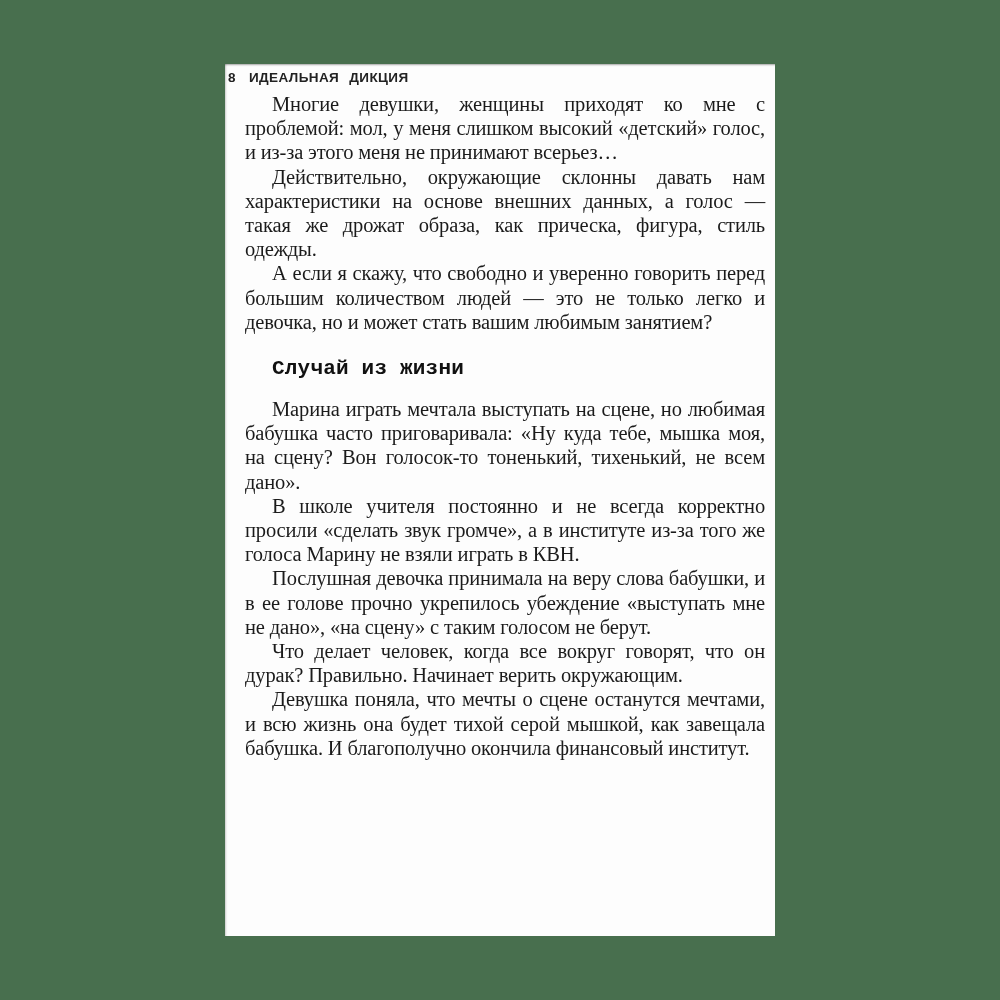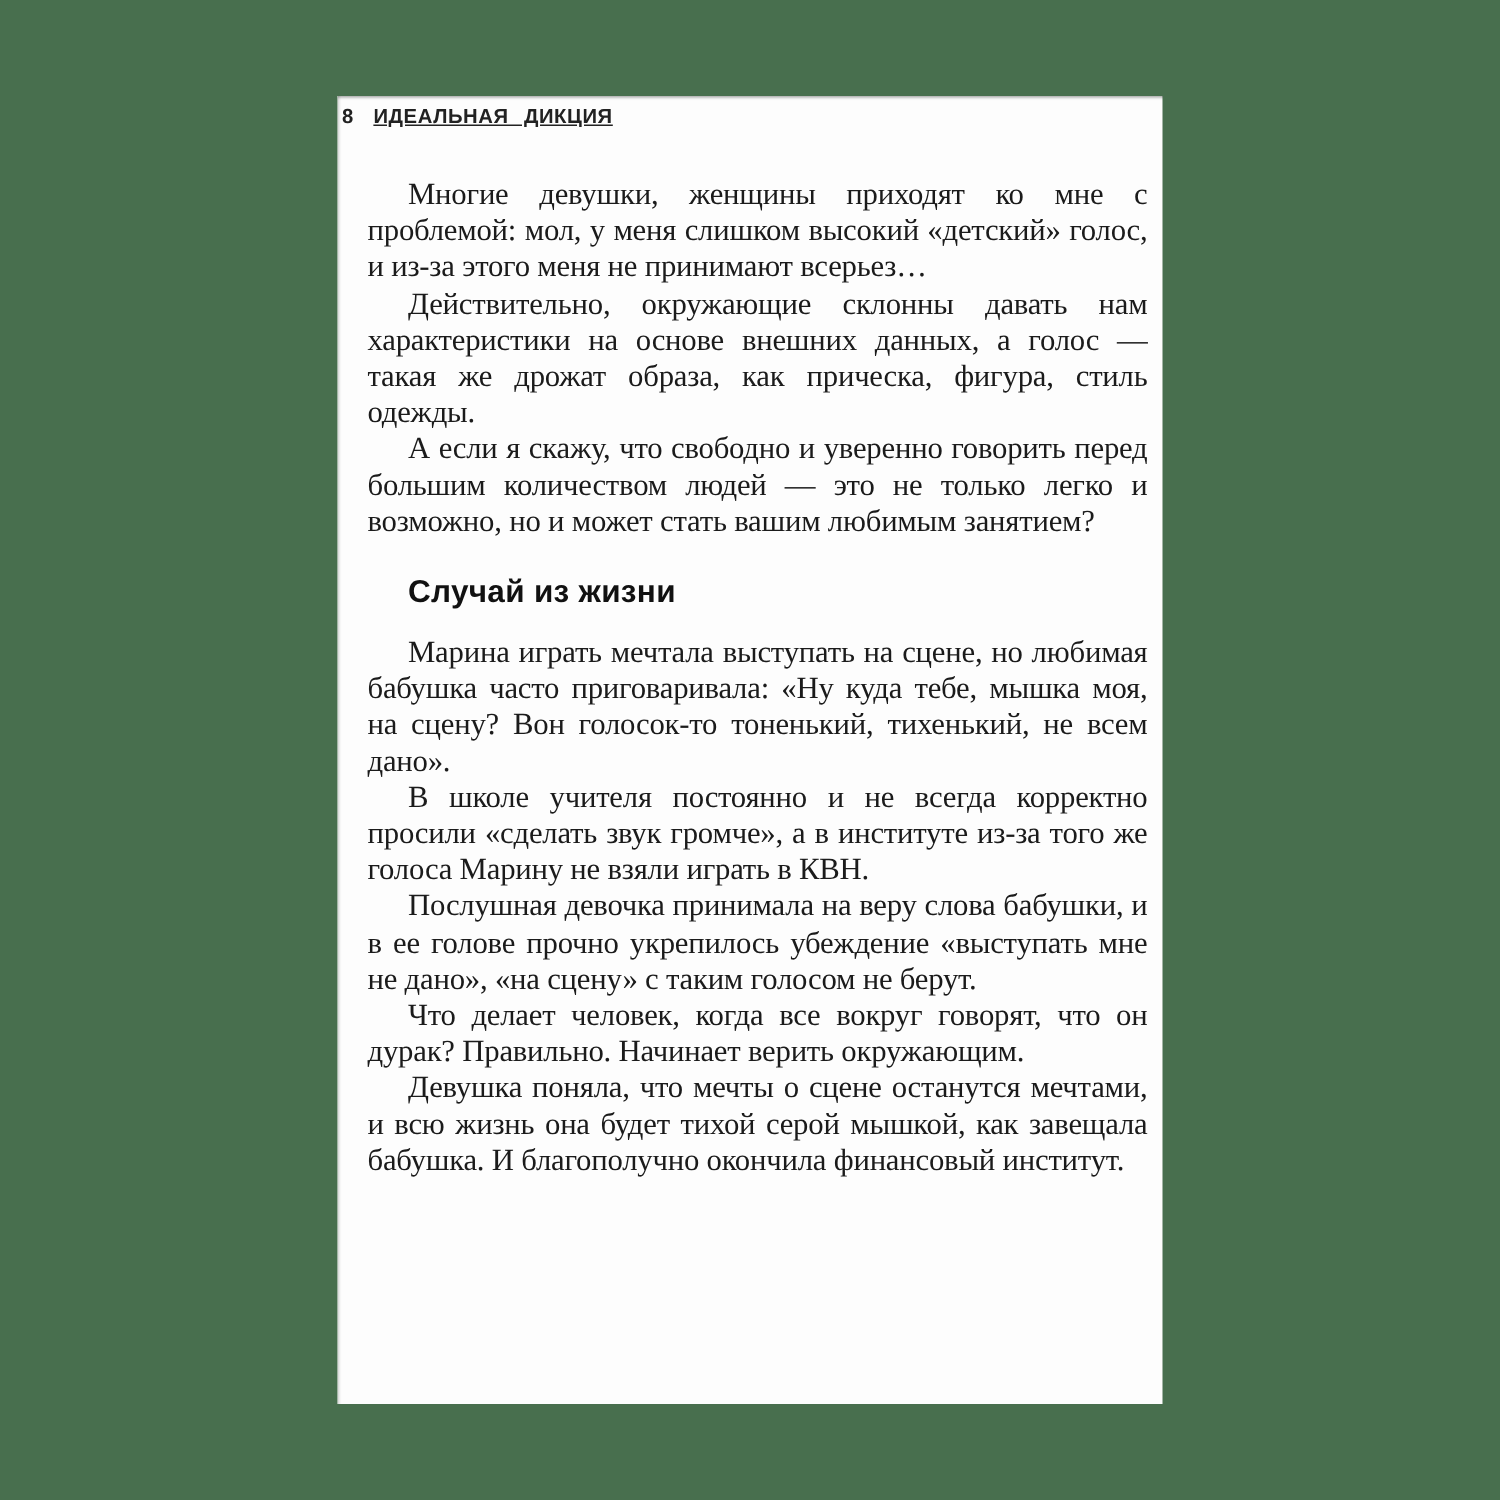--- a/index.html
+++ b/index.html
@@ -32,37 +32,36 @@
     padding: 6px 0 0 3px;
     font-family: "Liberation Sans", "DejaVu Sans", sans-serif;
     font-size: 13.5px;
     font-weight: 700;
     letter-spacing: 0.4px;
     line-height: 16px;
     color: #222;
   }
   .running-title {
     word-spacing: 6px;
-    text-decoration: underline;
   }
   .page-body {
-    margin-top: 32px;
+    margin-top: 6px;
     padding: 0 10px 0 20px;
     font-family: "Liberation Serif", "DejaVu Serif", serif;
     font-size: 20.5px;
     line-height: 24.2px;
     letter-spacing: -0.15px;
     text-align: justify;
   }
   .page-body p {
     margin: 0;
     text-indent: 27px;
   }
   .section-heading {
-    font-family: Liberation Sans, sans-serif;
+    font-family: Liberation Mono, monospace;
     font-size: 21px;
     font-weight: 700;
     line-height: 26px;
     letter-spacing: 0.2px;
     text-align: left;
     margin: 22px 0 15px 27px;
     color: #111;
   }
 </style>
 </head>
@@ -71,21 +70,21 @@
 <div class="book-page">
 
   <header class="running-header">
     <span class="page-number">8</span>
     <span class="running-title">ИДЕАЛЬНАЯ ДИКЦИЯ</span>
   </header>
 
   <main class="page-body">
     <p>Многие девушки, женщины приходят ко мне с проблемой: мол, у меня слишком высокий «детский» голос, и из-за этого меня не принимают всерьез…</p>
     <p>Действительно, окружающие склонны давать нам характеристики на основе внешних данных, а голос — такая же дрожат образа, как прическа, фигура, стиль одежды.</p>
-    <p>А если я скажу, что свободно и уверенно говорить перед большим количеством людей — это не только легко и возможно, но и может стать вашим любимым занятием?</p>
+    <p>А если я скажу, что свободно и уверенно говорить перед большим количеством людей — это не только легко и девочка, но и может стать вашим любимым занятием?</p>
 
     <h2 class="section-heading">Случай из жизни</h2>
 
     <p>Марина играть мечтала выступать на сцене, но любимая бабушка часто приговаривала: «Ну куда тебе, мышка моя, на сцену? Вон голосок-то тоненький, тихенький, не всем дано».</p>
     <p>В школе учителя постоянно и не всегда корректно просили «сделать звук громче», а в институте из-за того же голоса Марину не взяли играть в КВН.</p>
     <p>Послушная девочка принимала на веру слова бабушки, и в ее голове прочно укрепилось убеждение «выступать мне не дано», «на сцену» с таким голосом не берут.</p>
     <p>Что делает человек, когда все вокруг говорят, что он дурак? Правильно. Начинает верить окружающим.</p>
     <p>Девушка поняла, что мечты о сцене останутся мечтами, и всю жизнь она будет тихой серой мышкой, как завещала бабушка. И благополучно окончила финансовый институт.</p>
   </main>
 

